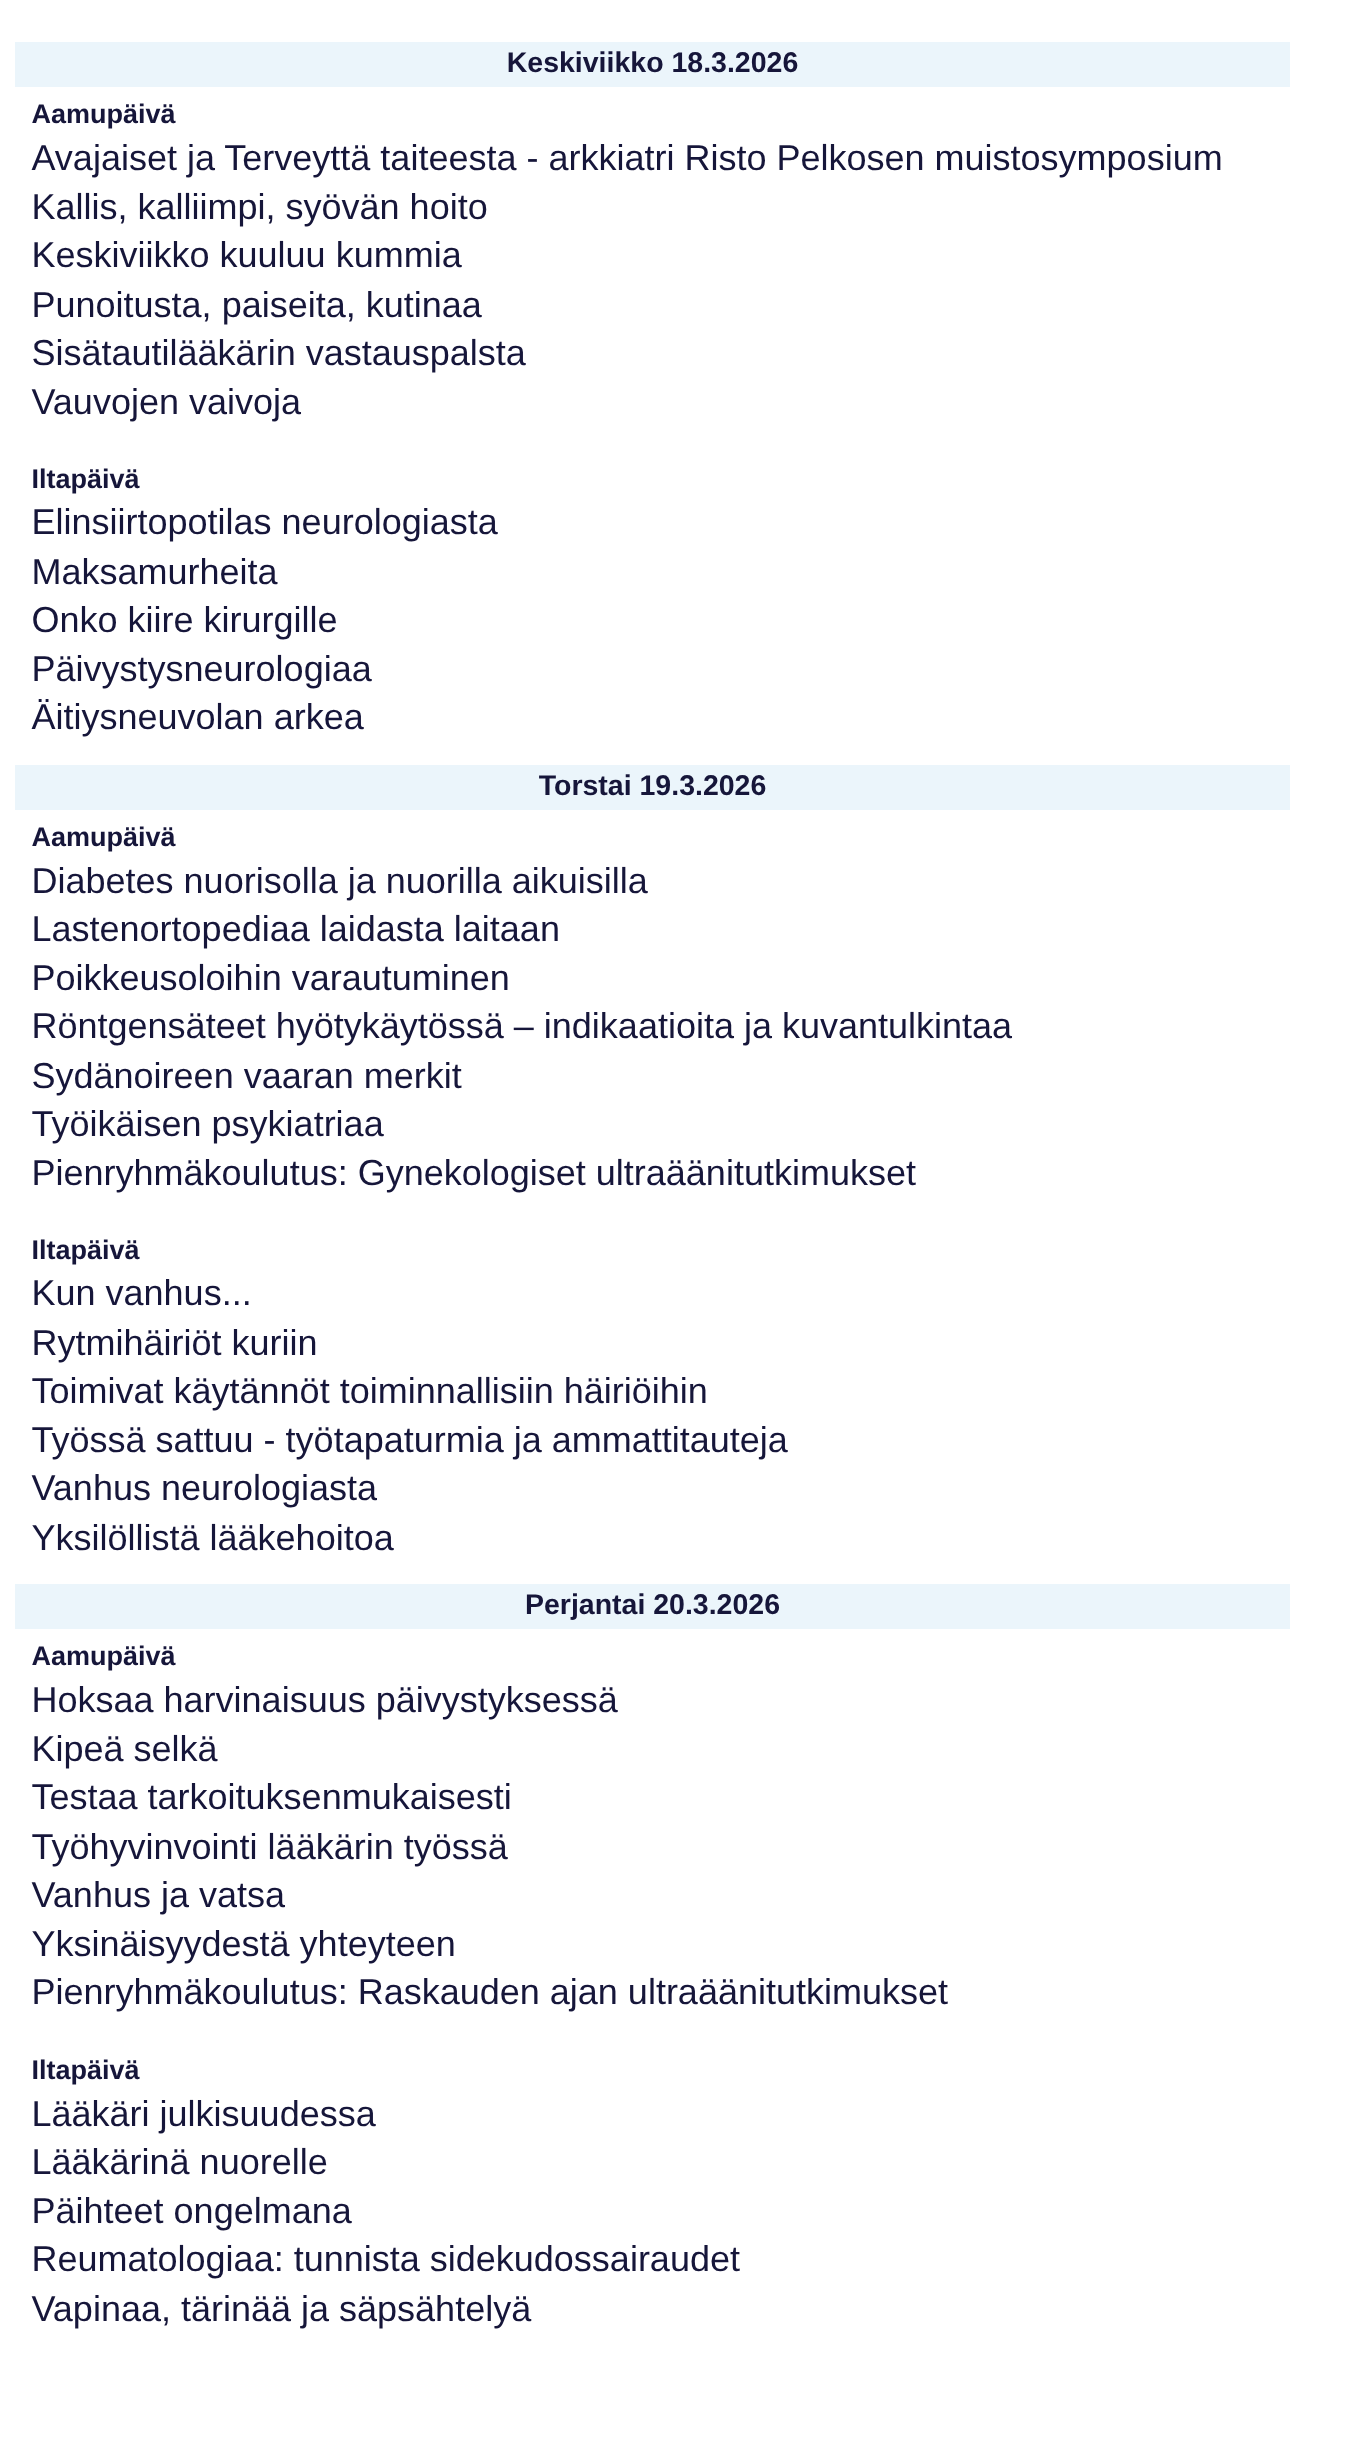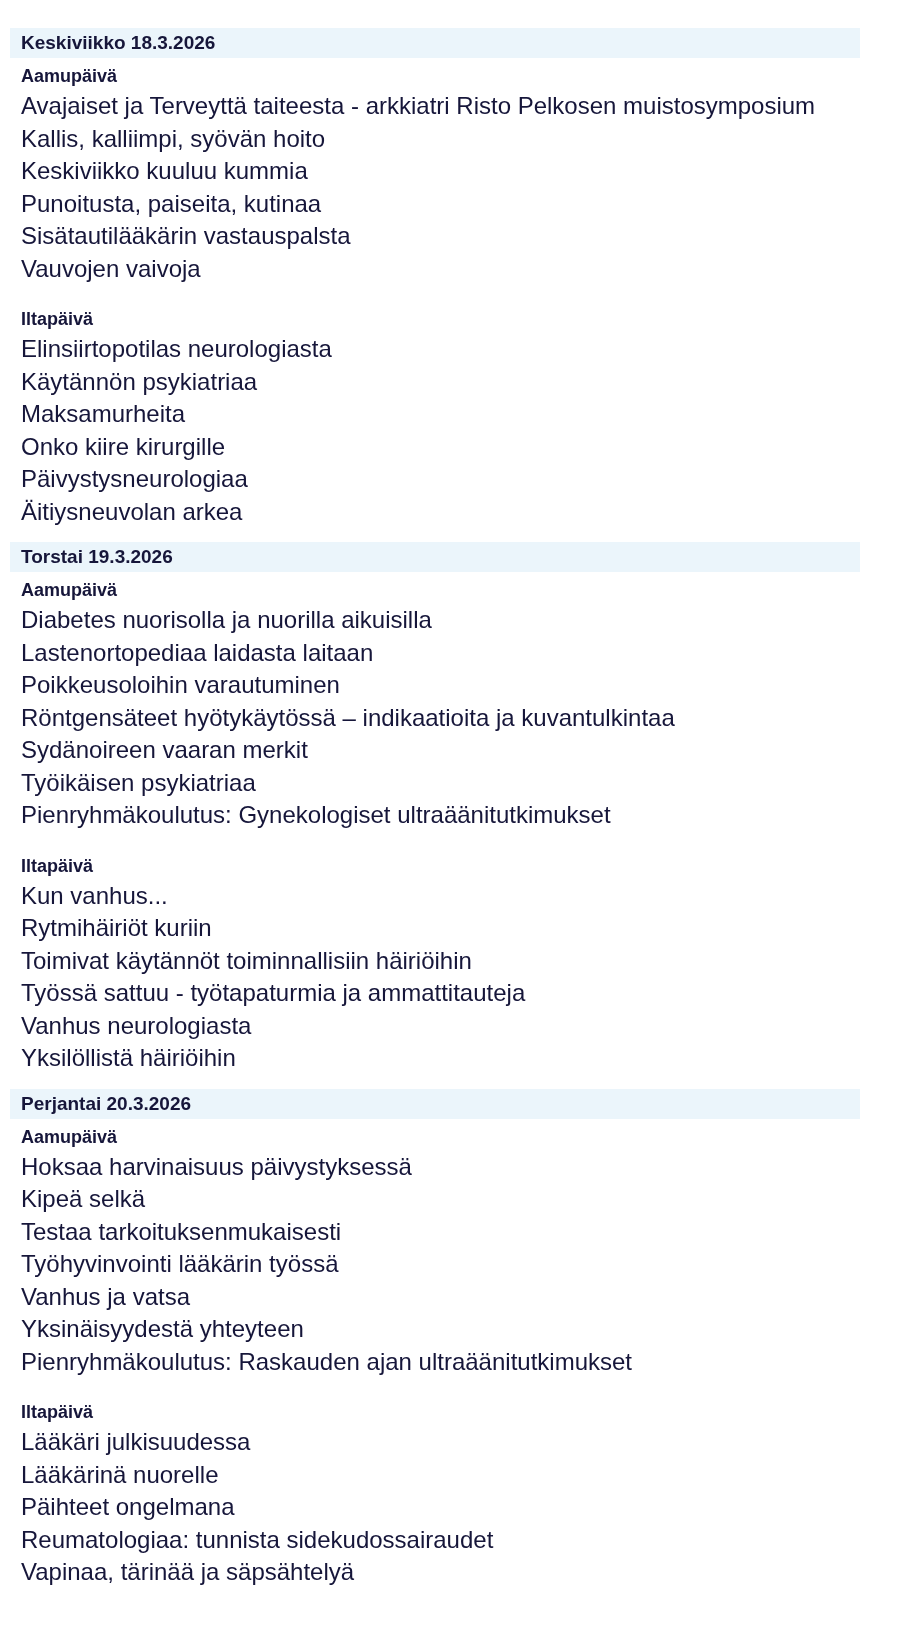--- a/index.html
+++ b/index.html
@@ -18,20 +18,21 @@
     padding-top: 28px;
   }
   .day-bar {
     background: #ebf5fb;
     margin: 14px 37px 6px 10px;
     padding: 4px 11px;
     font-size: 19px;
     line-height: 22px;
     font-weight: 700;
     color: #16163a;
+    text-align: center;
   }
   .day:first-child .day-bar {
     margin-top: 0;
   }
   .session-label {
     font-size: 18px;
     line-height: 20px;
     font-weight: 700;
     margin: 24px 40px 4px 21px;
     color: #16163a;
@@ -59,21 +60,20 @@
   <div class="item" data-name="program-item">Avajaiset ja Terveyttä taiteesta - arkkiatri Risto Pelkosen muistosymposium</div>
         <div class="item" data-name="program-item">Kallis, kalliimpi, syövän hoito</div>
         <div class="item" data-name="program-item">Keskiviikko kuuluu kummia</div>
         <div class="item" data-name="program-item">Punoitusta, paiseita, kutinaa</div>
         <div class="item" data-name="program-item">Sisätautilääkärin vastauspalsta</div>
         <div class="item" data-name="program-item">Vauvojen vaivoja</div>
       </div>
       <div class="session" data-name="session-block">
     <h3 class="session-label" data-name="session-label">Iltapäivä</h3>
   <div class="item" data-name="program-item">Elinsiirtopotilas neurologiasta</div>
-        <div class="item" data-name="program-item">Käytännön psykiatriaa</div>
         <div class="item" data-name="program-item">Maksamurheita</div>
         <div class="item" data-name="program-item">Onko kiire kirurgille</div>
         <div class="item" data-name="program-item">Päivystysneurologiaa</div>
         <div class="item" data-name="program-item">Äitiysneuvolan arkea</div>
       </div>
     </section>
     <section class="day" data-name="day-section">
     <h2 class="day-bar" data-name="day-header">Torstai 19.3.2026</h2>
   <div class="session" data-name="session-block">
     <h3 class="session-label" data-name="session-label">Aamupäivä</h3>
@@ -85,21 +85,21 @@
         <div class="item" data-name="program-item">Työikäisen psykiatriaa</div>
         <div class="item" data-name="program-item">Pienryhmäkoulutus: Gynekologiset ultraäänitutkimukset</div>
       </div>
       <div class="session" data-name="session-block">
     <h3 class="session-label" data-name="session-label">Iltapäivä</h3>
   <div class="item" data-name="program-item">Kun vanhus...</div>
         <div class="item" data-name="program-item">Rytmihäiriöt kuriin</div>
         <div class="item" data-name="program-item">Toimivat käytännöt toiminnallisiin häiriöihin</div>
         <div class="item" data-name="program-item">Työssä sattuu - työtapaturmia ja ammattitauteja</div>
         <div class="item" data-name="program-item">Vanhus neurologiasta</div>
-        <div class="item" data-name="program-item">Yksilöllistä häiriöihin</div>
+        <div class="item" data-name="program-item">Yksilöllistä lääkehoitoa</div>
       </div>
     </section>
     <section class="day" data-name="day-section">
     <h2 class="day-bar" data-name="day-header">Perjantai 20.3.2026</h2>
   <div class="session" data-name="session-block">
     <h3 class="session-label" data-name="session-label">Aamupäivä</h3>
   <div class="item" data-name="program-item">Hoksaa harvinaisuus päivystyksessä</div>
         <div class="item" data-name="program-item">Kipeä selkä</div>
         <div class="item" data-name="program-item">Testaa tarkoituksenmukaisesti</div>
         <div class="item" data-name="program-item">Työhyvinvointi lääkärin työssä</div>

